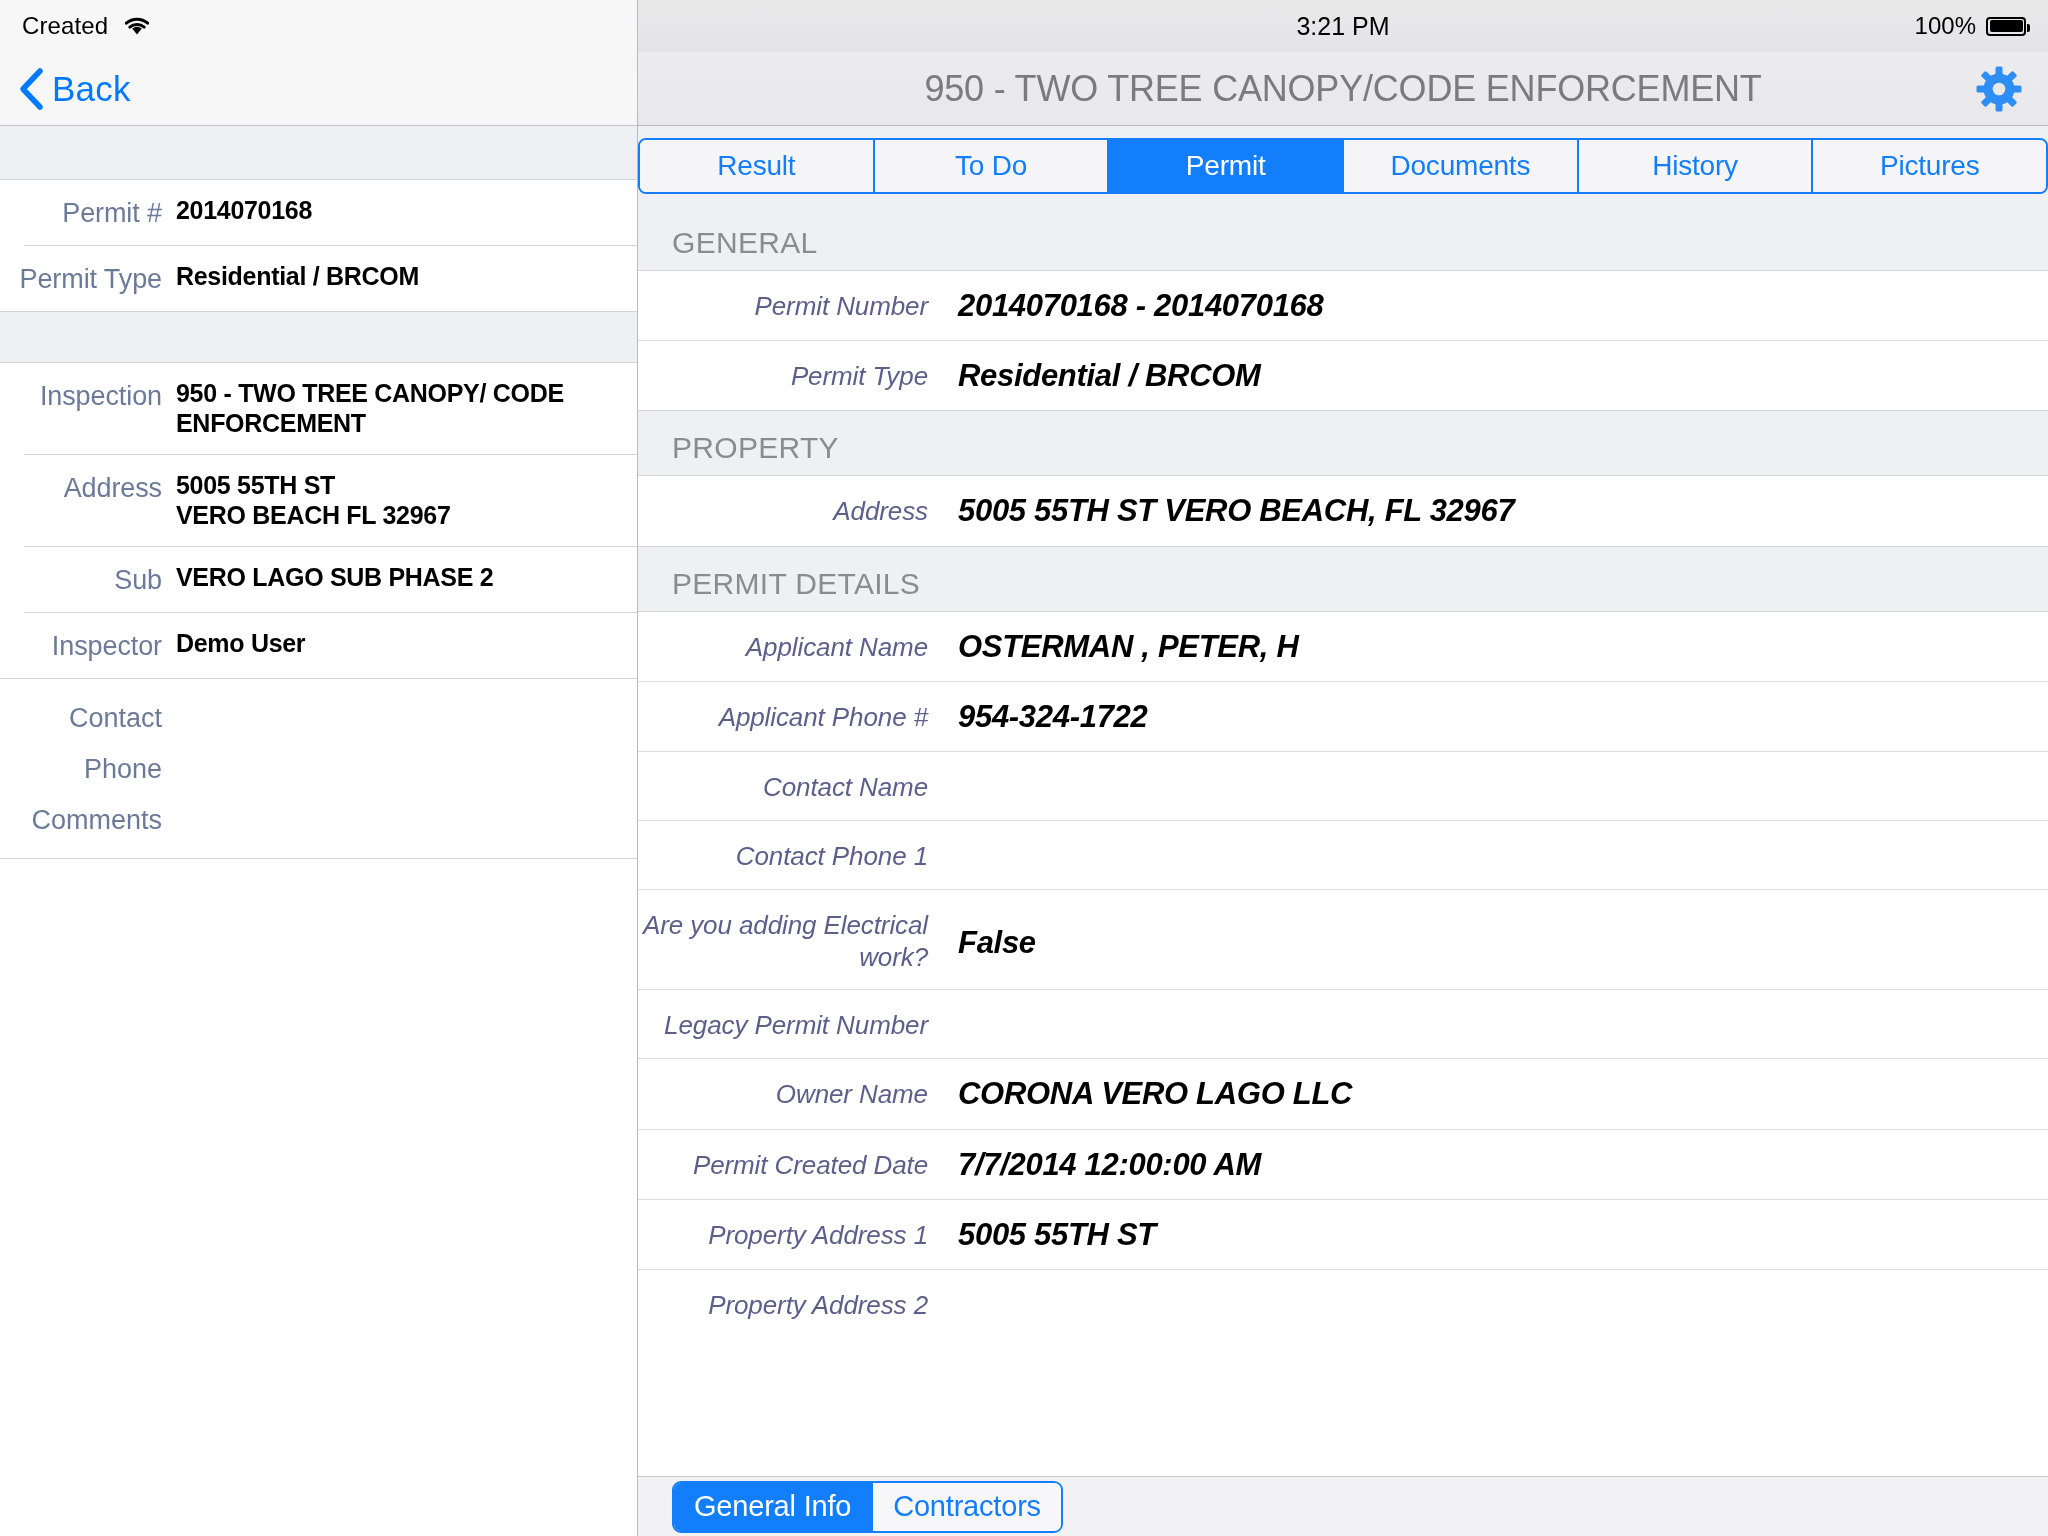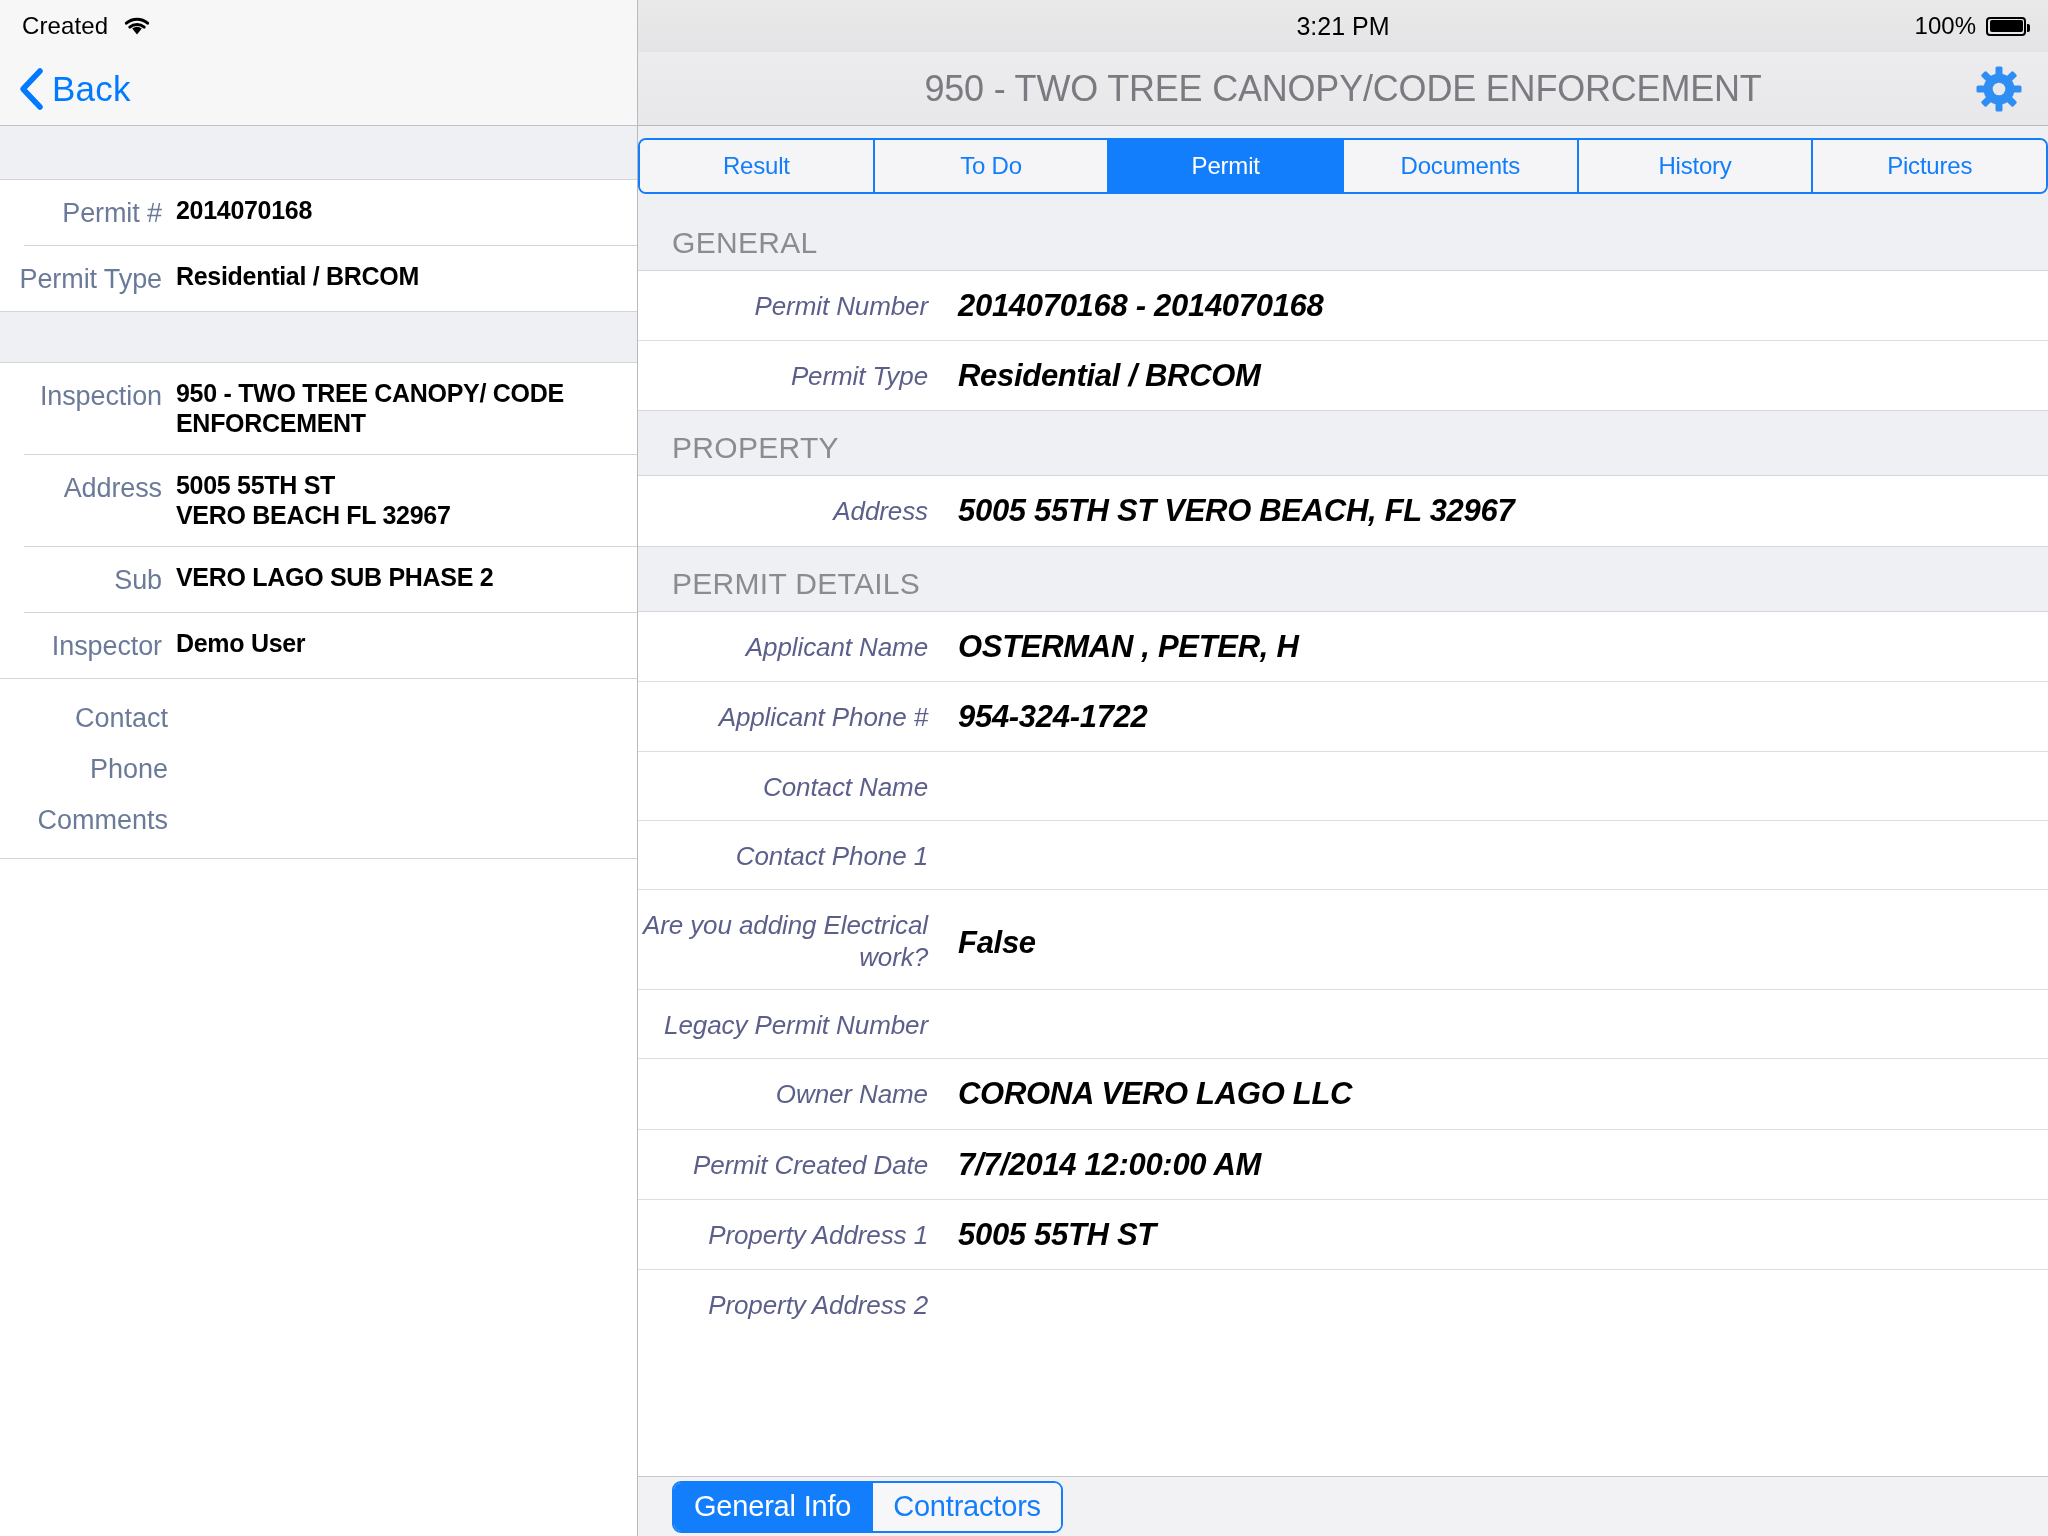--- a/index.html
+++ b/index.html
@@ -65,21 +65,21 @@
     padding-left: 14px;
     line-height: 1.18;
     letter-spacing: -.3px;
   }
 
   .block-sep { height: 1px; background: #d4d4d8; margin: 0 0 0 24px; }
   .block-sep.full { margin-left: 0; }
   .group-gap { height: 52px; background: #eff0f4; }
 
   .empty-rows { padding: 14px 0 18px 0; }
-  .empty-rows .erow { display:flex; padding: 10px 0; margin-left: 6px; }
+  .empty-rows .erow { display:flex; padding: 10px 0; }
   .empty-rows .erow .lbl {
     width: 162px; min-width:162px; text-align: right;
     font-size: 27px; color: #6b7a99;
   }
 
   .l-bottom-fill { flex:1; background:#fff; border-top:1px solid #d4d4d8; }
 
   
   .right-pane { flex:1; height:1536px; display:flex; flex-direction:column; background:#fff; }
   .r-statusbar {
@@ -105,21 +105,21 @@
   .r-title { font-size:36px; color:#7a7a80; letter-spacing:-.2px; font-weight:400; }
   .gear-btn { position:absolute; right:26px; top:50%; transform:translateY(-50%); cursor:pointer; display:flex; }
 
   .seg-wrap { background:#eff0f4; padding: 12px 0 12px 0; display:flex; justify-content:center;}
   .segmented {
     display:flex; border:2px solid #127efb; border-radius:8px; overflow:hidden;
     width: 1410px; height: 56px;
   }
   .segmented .seg {
     flex:1; display:flex; align-items:center; justify-content:center;
-    font-size:24px; color:#127efb; background:#f5f5f7;
+    font-size:28px; color:#127efb; background:#f5f5f7;
     border-right:2px solid #127efb; cursor:pointer; letter-spacing:-.2px;
   }
   .segmented .seg:last-child { border-right:none;text-align:center; }
   .segmented .seg.active { background:#127efb; color:#fff; }
 
   .r-body { flex:1; overflow:hidden; background:#fff; }
 
   .sec-head {
     background:#eff0f4;
     padding: 20px 0 10px 34px;

